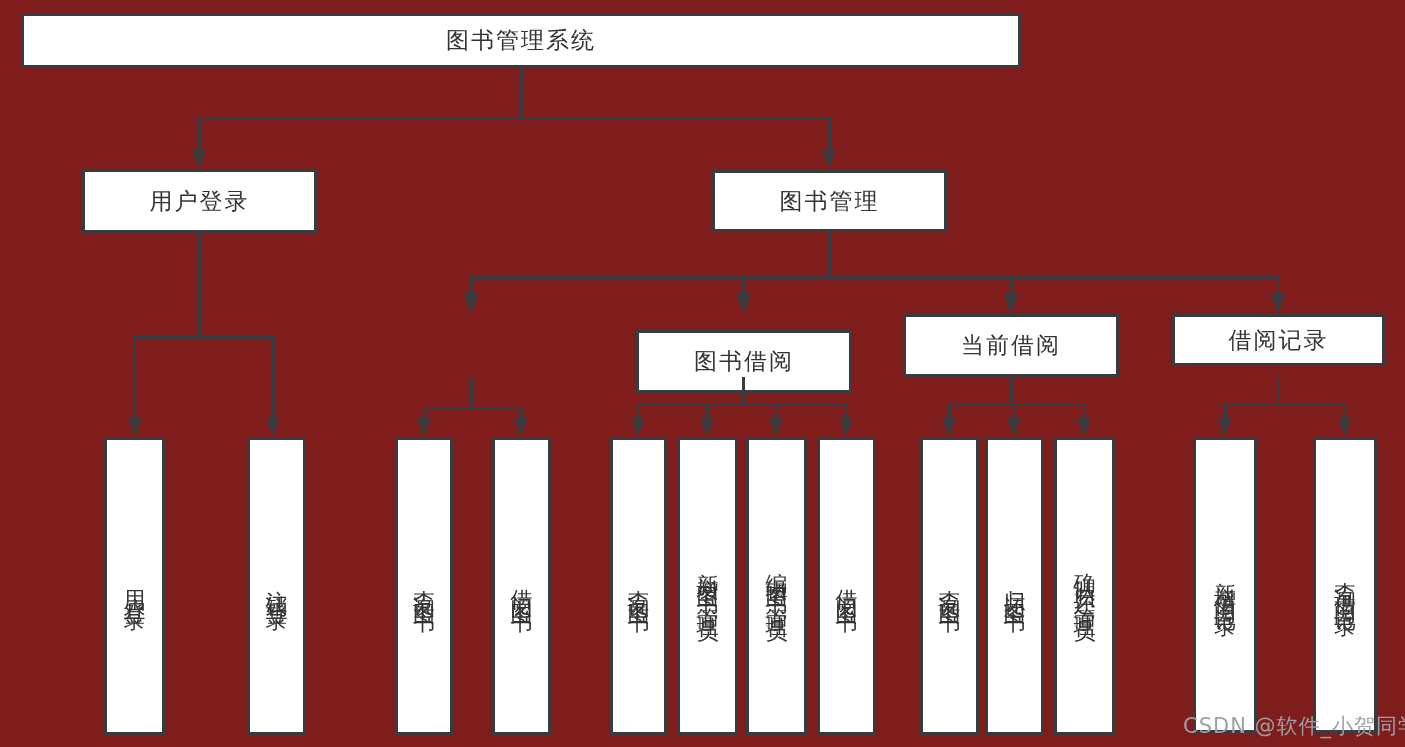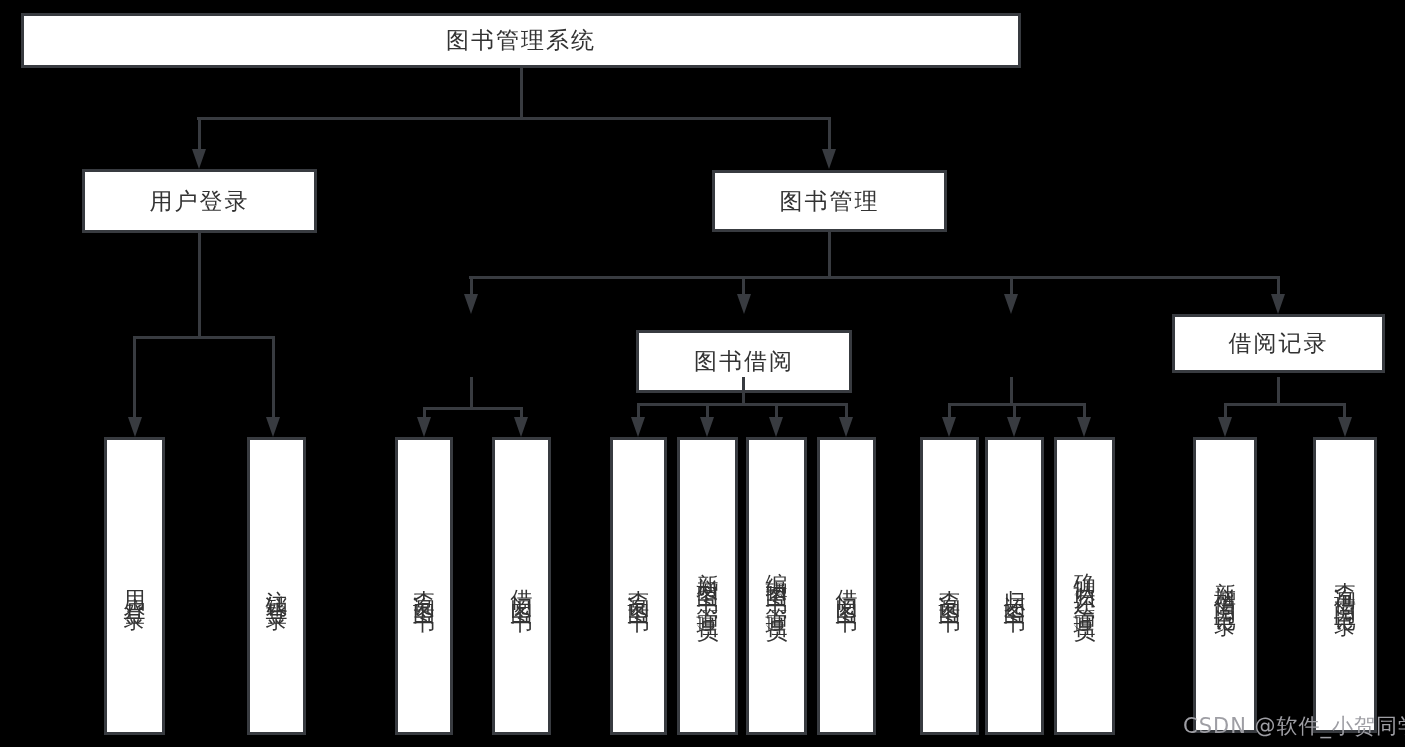--- a/index.html
+++ b/index.html
@@ -1,17 +1,17 @@
 <!DOCTYPE html>
 <html><head>
 <meta charset="utf-8">
 <style>
   html,body{margin:0;padding:0;background:#fff;}
   #canvas{
-    position:relative;width:1405px;height:747px;background:#000000;overflow:hidden;
+    position:relative;width:1405px;height:747px;background:#7f1d1d;overflow:hidden;
     font-family:"DejaVu Sans",sans-serif;color:#333;
   }
   .node{
     position:absolute;box-sizing:border-box;border:3px solid #383b40;background:#fff;
     display:flex;align-items:center;justify-content:center;
     font-size:23px;letter-spacing:2px;color:#333;white-space:nowrap;
   }
   .leaf{
     position:absolute;box-sizing:border-box;border:3px solid #383b40;background:#fff;
     display:flex;align-items:center;justify-content:center;
@@ -67,21 +67,24 @@
   <div class="v-line" style="left:742px;top:276px;height:30px;"></div>
   <div class="arrow-head" style="left:737px;top:294px;"></div>
   <div class="v-line" style="left:1010px;top:276px;height:30px;"></div>
   <div class="arrow-head" style="left:1004px;top:294px;"></div>
   <div class="v-line" style="left:1277px;top:276px;height:30px;"></div>
   <div class="arrow-head" style="left:1271px;top:294px;"></div>
 
   <div class="node" style="left:636px;top:330px;width:216px;height:63px;">
     <span>图书借阅</span>
   </div>
-  <div class="node" style="left:1172px;top:314px;width:213px;height:59px;">
+  <div class="node" style="left:903px;top:314px;width:216px;height:63px;">
+    <span>当前借阅</span>
+  </div>
+  <div class="node" style="left:1172px;top:314px;width:213px;height:52px;">
     <span>借阅记录</span>
   </div>
 
   <div class="v-line" style="left:470px;top:377px;height:33px;"></div>
   <div class="h-line" style="left:423px;top:407px;width:100px;"></div>
   <div class="v-line" style="left:423px;top:407px;height:18px;"></div>
   <div class="arrow-head" style="left:417px;top:417px;"></div>
   <div class="v-line" style="left:520px;top:407px;height:18px;"></div>
   <div class="arrow-head" style="left:514px;top:417px;"></div>
 

